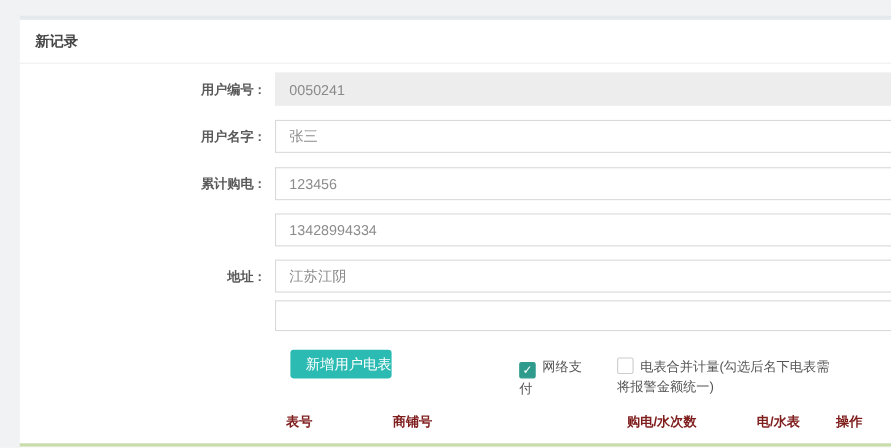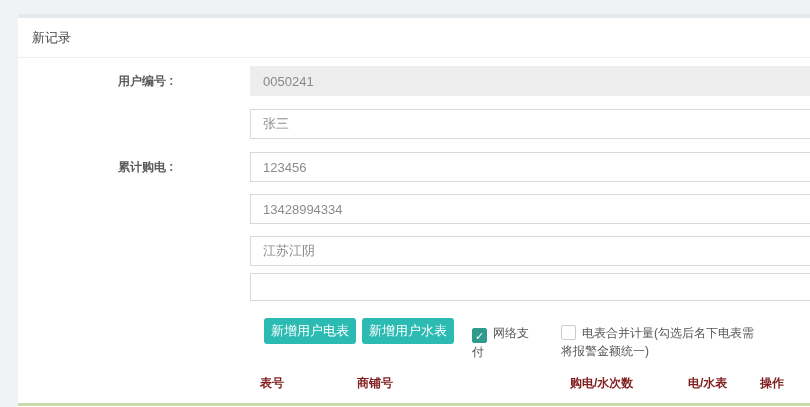--- a/index.html
+++ b/index.html
@@ -13,42 +13,42 @@
   }
   .panel{
     position:absolute;left:18px;top:14px;width:900px;height:560px;
     background:#ffffff;border-top:4px solid #e4e9ed;box-sizing:border-box;
   }
   .panel-header{
     position:absolute;left:0;top:0;width:100%;height:39px;
   }
   .panel-title{
     position:absolute;left:14px;top:0;height:39px;line-height:39px;
-    font-size:13px;font-weight:normal;color:#464646;
+    font-size:13px;font-weight:bold;color:#464646;
   }
   .panel-divider{
     position:absolute;left:0;top:39px;width:100%;height:1px;background:#efefef;
   }
   .form-row{position:absolute;left:0;width:100%;height:30px;}
   .form-label{
-    position:absolute;left:100px;width:120px;text-align:left;
+    position:absolute;left:100px;width:120px;text-align:right;
     line-height:30px;font-size:12px;font-weight:bold;color:#5a5a5a;
     white-space:nowrap;
   }
   .fi{
     position:absolute;left:232px;top:0;width:650px;height:30px;
     box-sizing:border-box;border:1px solid #d9d9d9;background:#fff;
     font-family:inherit;font-size:13px;color:#8c8c8c;padding:0 12px;
     outline:none;border-radius:0;
   }
   .fi.ro{background:#ededed;border:1px solid #ededed;color:#8a8a8a;}
   .btn{
     position:absolute;top:300px;width:92px;height:26px;border:none;
     background:#2bbbb2;color:#ffffff;font-family:inherit;font-size:13px;
-    border-radius:3px;cursor:pointer;padding:0;line-height:26px;text-align:center;
+    border-radius:3px;cursor:pointer;padding:0;line-height:26px;text-align:right;
   }
   .cb-group{position:absolute;top:306px;font-size:12px;color:#555;line-height:18px;cursor:pointer;}
   .cb{
     display:inline-block;width:15px;height:15px;box-sizing:border-box;
     vertical-align:-3px;margin-right:6px;border-radius:2px;
     background:#fff;border:1px solid #cccccc;text-align:center;
   }
   .cb.checked{
     background:#2f9b8c;border:1px solid #2f9b8c;color:#fff;
     font-size:11px;line-height:15px;font-weight:bold;
@@ -72,42 +72,43 @@
       <span class="panel-title">新记录</span>
     </div>
     <div class="panel-divider"></div>
 
     <div class="form-row" style="top:48px">
       <span class="form-label">用户编号 :</span>
       <input class="fi ro" readonly="" value="0050241" style="">
     </div>
 
     <div class="form-row" style="top:91px">
+      <span class="form-label">用户名字 :</span>
       <input class="fi" value="张三" style="">
     </div>
 
     <div class="form-row" style="top:134px">
       <span class="form-label">累计购电 :</span>
       <input class="fi" value="123456" style="">
     </div>
 
     <div class="form-row" style="top:176px">
       <input class="fi" value="13428994334" style="">
     </div>
 
     <div class="form-row" style="top:218px">
+      <span class="form-label">地址 :</span>
       <input class="fi" value="江苏江阴" style="">
     </div>
 
     <div class="form-row" style="top:255px;height:28px">
       <input class="fi" style="height: 28px;" value="">
     </div>
 
     <button class="btn" style="left:246px">新增用户电表</button>
-    <button class="btn" style="left:344px">新增用户水表</button>
 
     <label class="cb-group" style="left:543px;width:204px">
       <span class="cb"></span><span>电表合并计量(勾选后名下电表需将报警金额统一)</span>
     </label>
 
     <label class="cb-group" style="left:454px;width:64px">
       <span class="cb checked">✓</span><span>网络支付</span>
     </label>
 
     <div class="thead">

